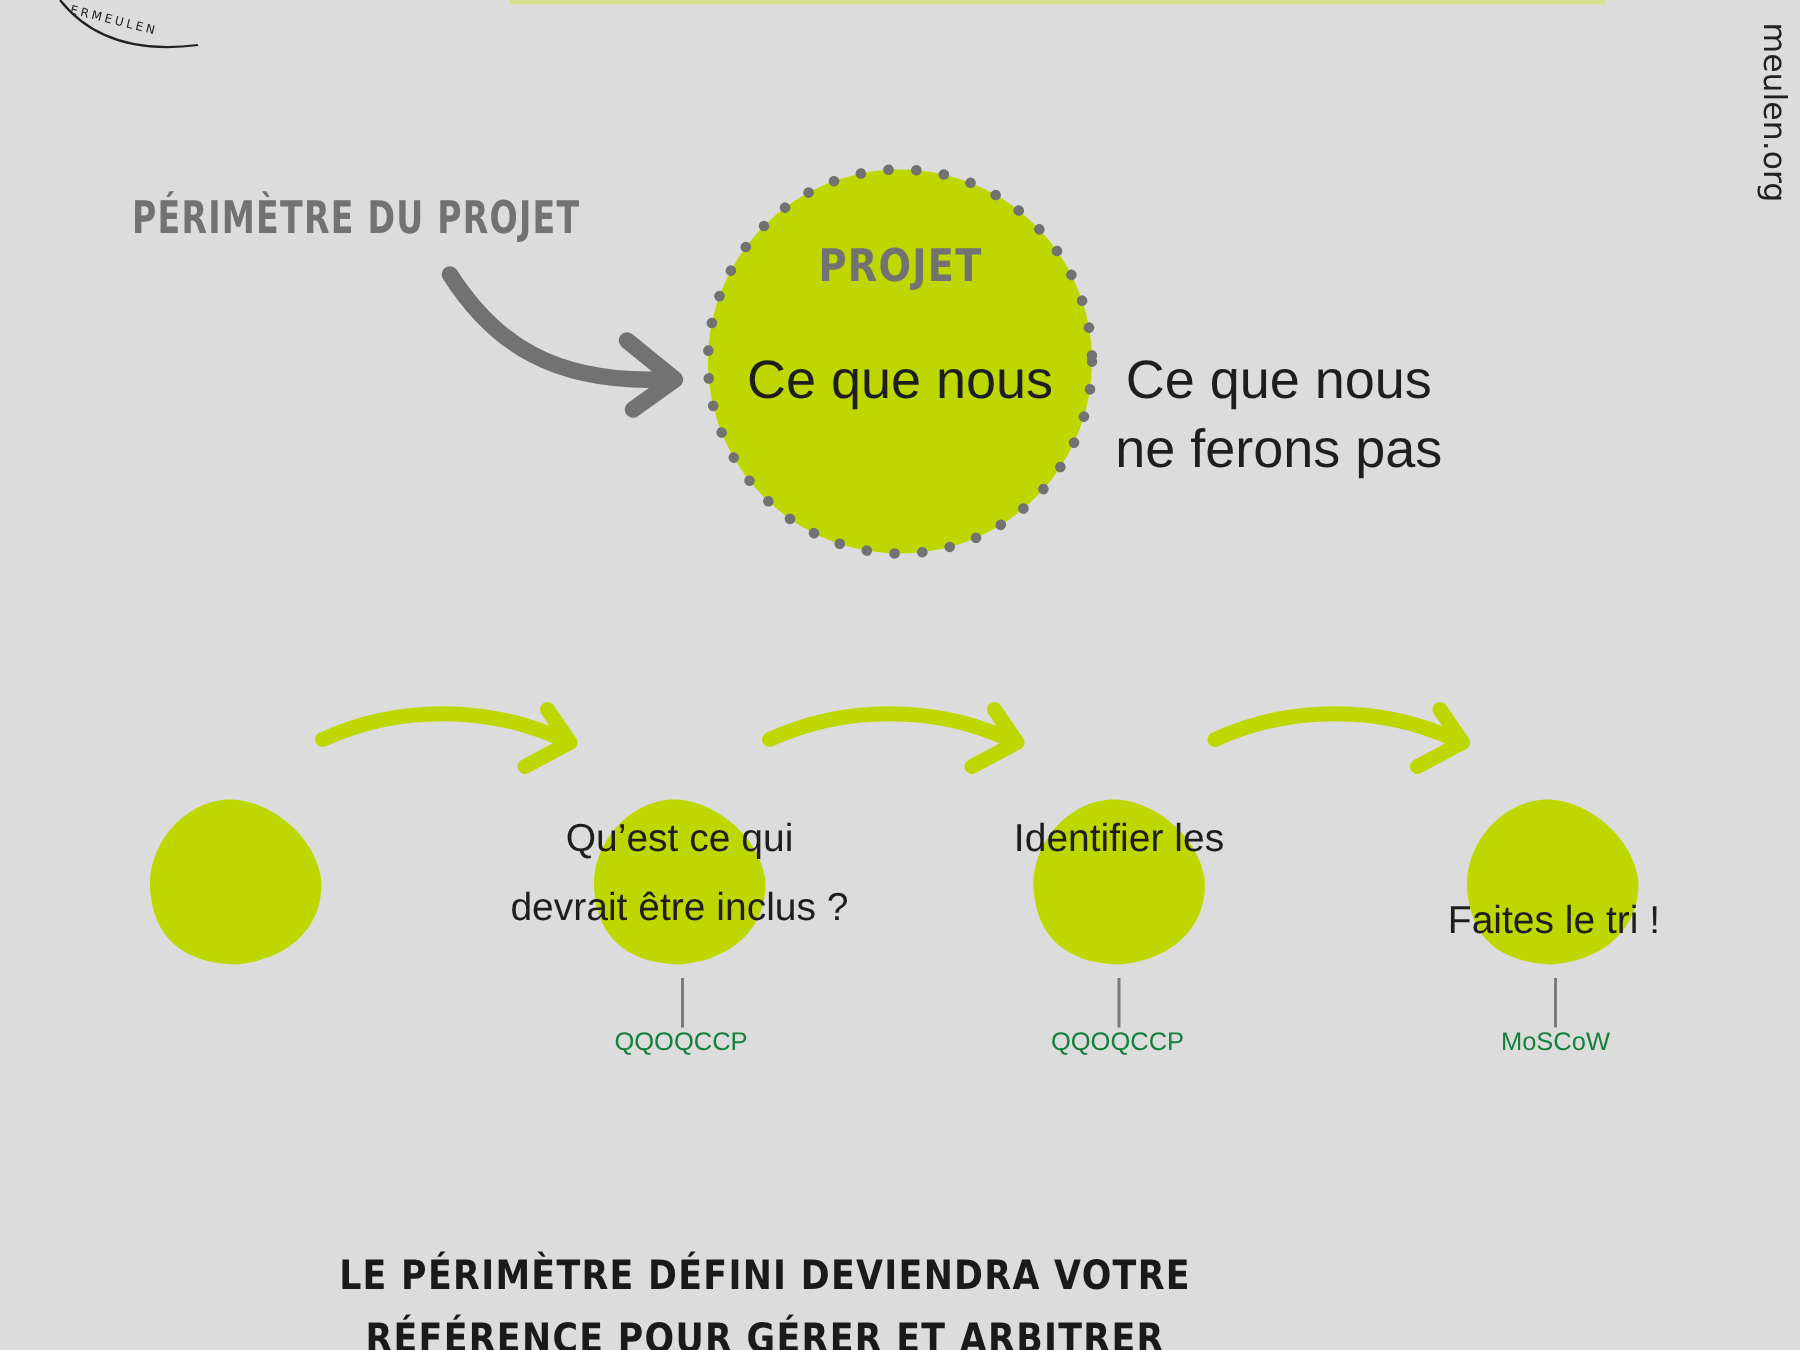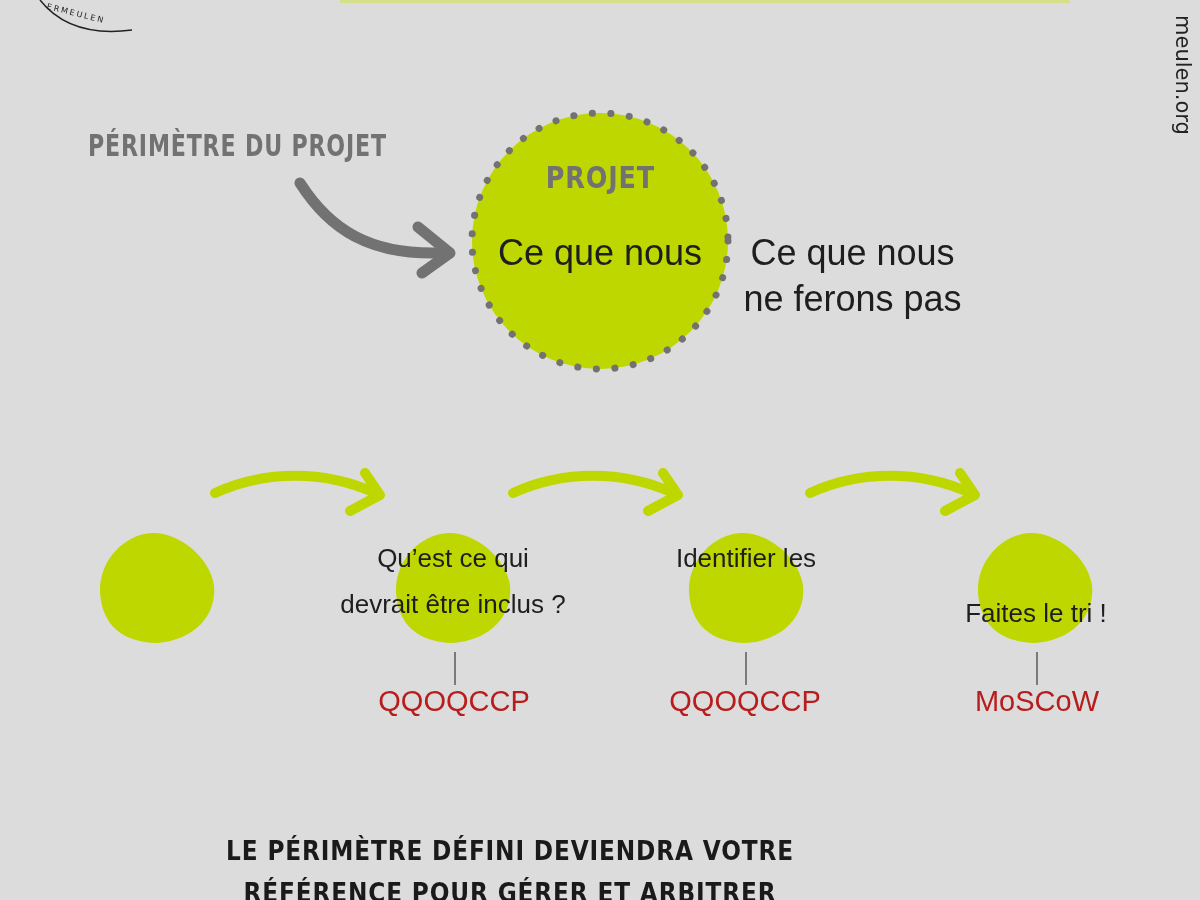--- a/index.html
+++ b/index.html
@@ -49,21 +49,21 @@
       font-family: "Liberation Sans", sans-serif; font-size: 36px; color: #1e1e1e;
       line-height: 46px; text-align: center;
     }
     .inside-text { left: 472px; top: 230px; width: 256px; }
     .outside-text { left: 740px; top: 230px; width: 225px; }
     .green-arrow { width: 185px; height: 65px; }
     .blob { width: 120px; height: 115px; }
     .step-text { width: 300px; font-size: 26px; }
     .tick { width: 2px; height: 33px; background: #7a7a7a; }
     .tool-label {
-      font-family: "Liberation Sans", sans-serif; font-size: 29px; color: #b91c1c;
+      font-family: "Liberation Sans", sans-serif; font-size: 17px; color: #15803d;
       width: 200px; text-align: center;
     }
     .footer-text {
       left: 160px; top: 830px; width: 700px; text-align: center;
       font-size: 27px; color: #1a1a1a; line-height: 42px;
     }
     .footer-text div { display: block; transform: scaleX(0.86); }
   </style>
 </head>
 <body>

